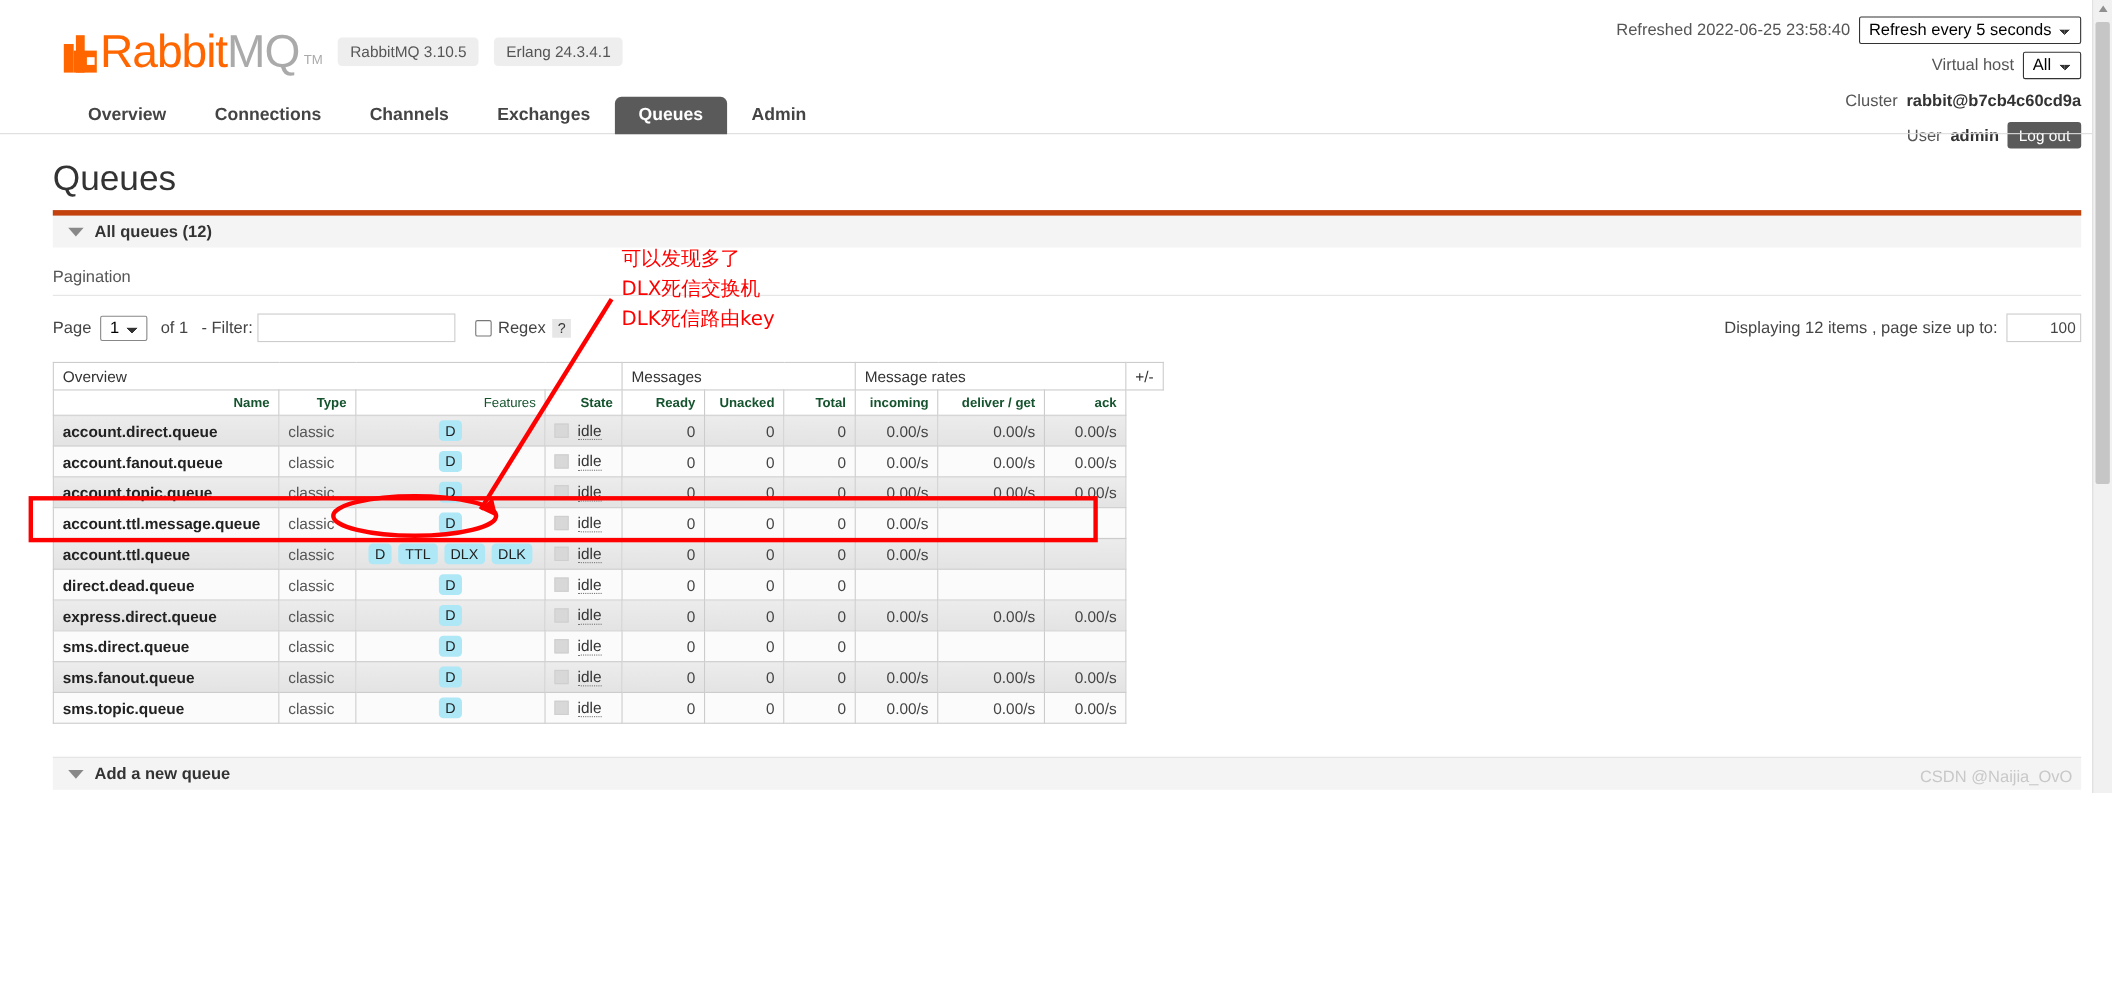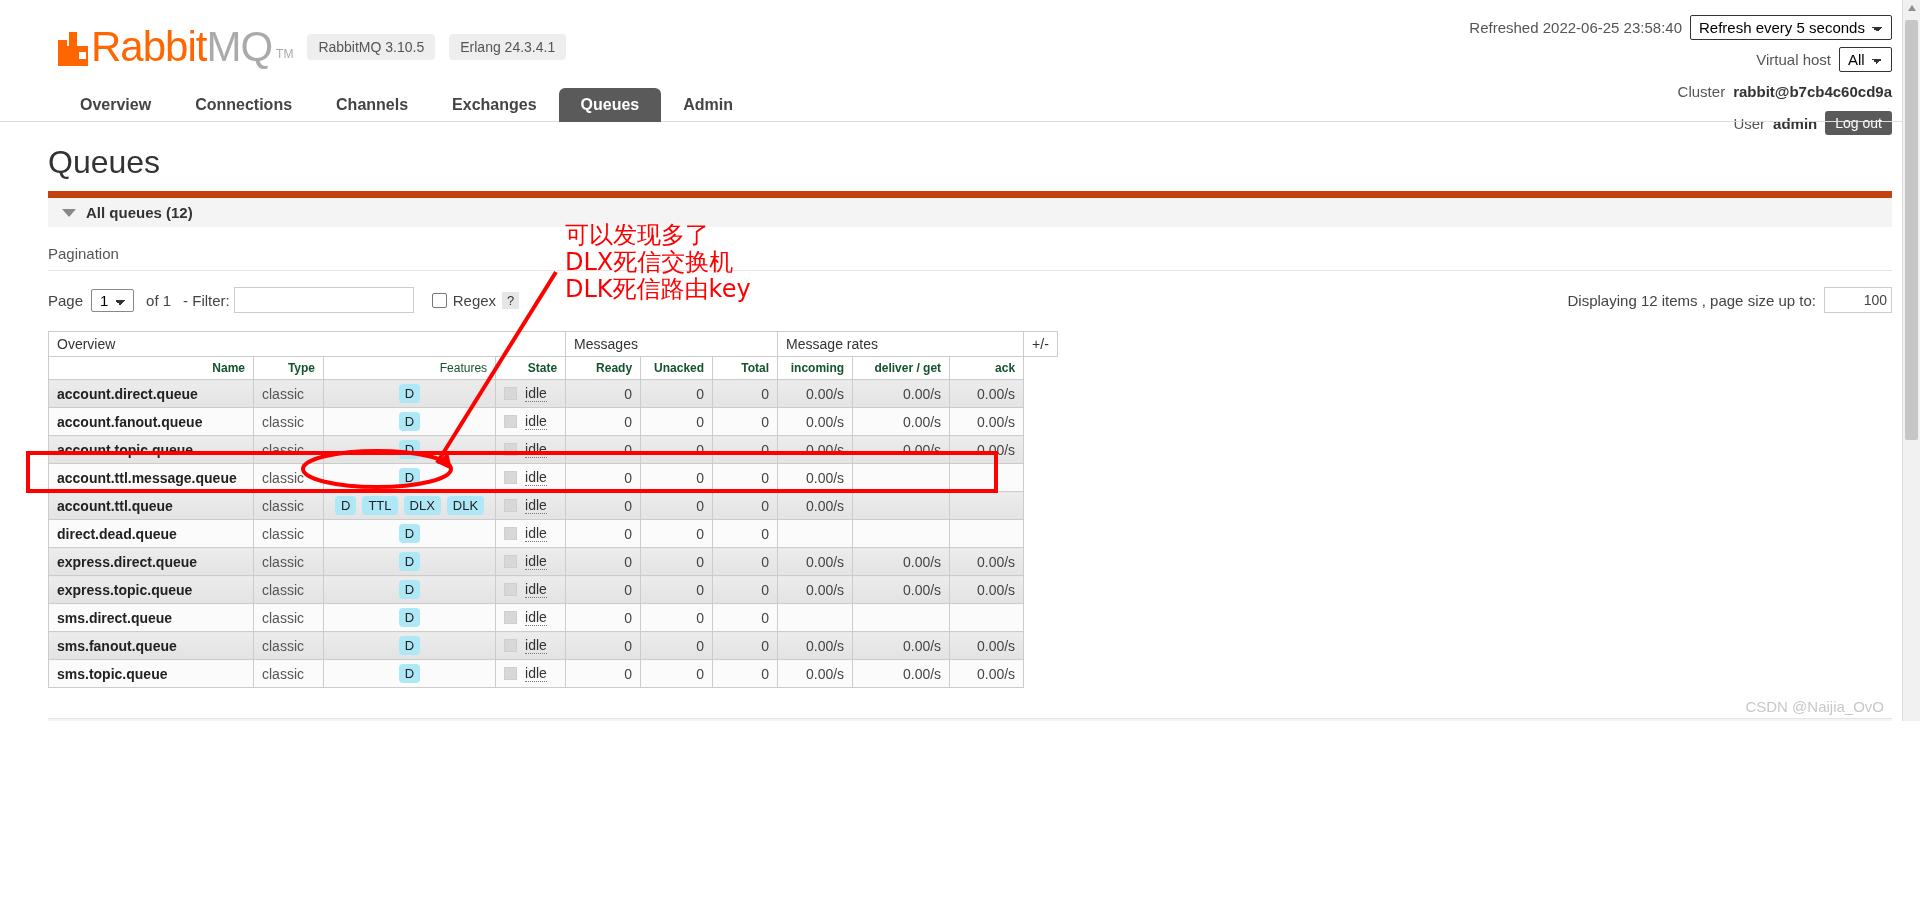--- a/index.html
+++ b/index.html
@@ -83,21 +83,21 @@
   }
   .tab.active { background:#5a5a5a; color:#fff; }
 
   
   .main { padding: 22px 28px 0 48px; }
   h1.page-title {
     font-size:32px; font-weight:400; color:#333;
     margin:0 0 10px 0;
   }
   .section-head {
-    background:#f4f4f4; border-top:7px solid #c2410c;
+    background:#f4f4f4; border-top:5px solid #c2410c;
     padding:6px 0 6px 14px;
     font-size:15px; font-weight:bold; color:#333;
     display:flex; align-items:center;
   }
   .caret { width:0;height:0; border-left:7px solid transparent;border-right:7px solid transparent;
            border-top:8px solid #888; margin-right:10px; }
   .sub-label { margin:18px 0 8px 0; font-size:15px; color:#555; }
   .hr { border-top:1px solid #e4e4e4; }
 
   .filter-row {
@@ -174,21 +174,21 @@
     font-size:15px; font-weight:bold; color:#333;
     display:flex; align-items:center;
   }
   .type-row { display:flex; align-items:center; margin-top:14px; font-size:15px; }
   .type-label { font-weight:bold; color:#333; margin-right:12px; }
   .type-row .sel { border:1px solid #888; font-size:15px; padding:3px 26px 3px 8px; }
 
   
   .anno-text {
     position:absolute; left:565px; top:222px;
-    color:#ff0000; font-size:24px; line-height:27px;
+    color:#ff0000; font-size:18px; line-height:27px;
     font-family:"DejaVu Sans", sans-serif;
     white-space:pre-line;
   }
   .anno-svg { position:absolute; left:0; top:0; width:1920px; height:903px; pointer-events:none; }
 
   
   .watermark {
     position:absolute; right:36px; bottom:6px;
     color:#c8c8c8; font-size:15px;
   }
@@ -448,38 +448,20 @@
               </span>
             </td>
             <td class="num">0</td>
             <td class="num">0</td>
             <td class="num">0</td>
             <td class="num">0.00/s</td>
             <td class="num">0.00/s</td>
             <td class="num">0.00/s</td>
             <td style="border: none; background: rgb(255, 255, 255);"></td>
           </tr>
-          <tr class="rowA">
-            <td class="qname">express.topic.queue</td>
-            <td class="qtype">classic</td>
-            <td class="ta-c"><span class="feat">D</span></td>
-            <td>
-              <span class="state-cell">
-                <span class="state-box"></span>
-                <span class="state-txt">idle</span>
-              </span>
-            </td>
-            <td class="num">0</td>
-            <td class="num">0</td>
-            <td class="num">0</td>
-            <td class="num">0.00/s</td>
-            <td class="num">0.00/s</td>
-            <td class="num">0.00/s</td>
-            <td style="border: none; background: rgb(255, 255, 255);"></td>
-          </tr>
           <tr class="rowB">
             <td class="qname">sms.direct.queue</td>
             <td class="qtype">classic</td>
             <td class="ta-c"><span class="feat">D</span></td>
             <td>
               <span class="state-cell">
                 <span class="state-box"></span>
                 <span class="state-txt">idle</span>
               </span>
             </td>

